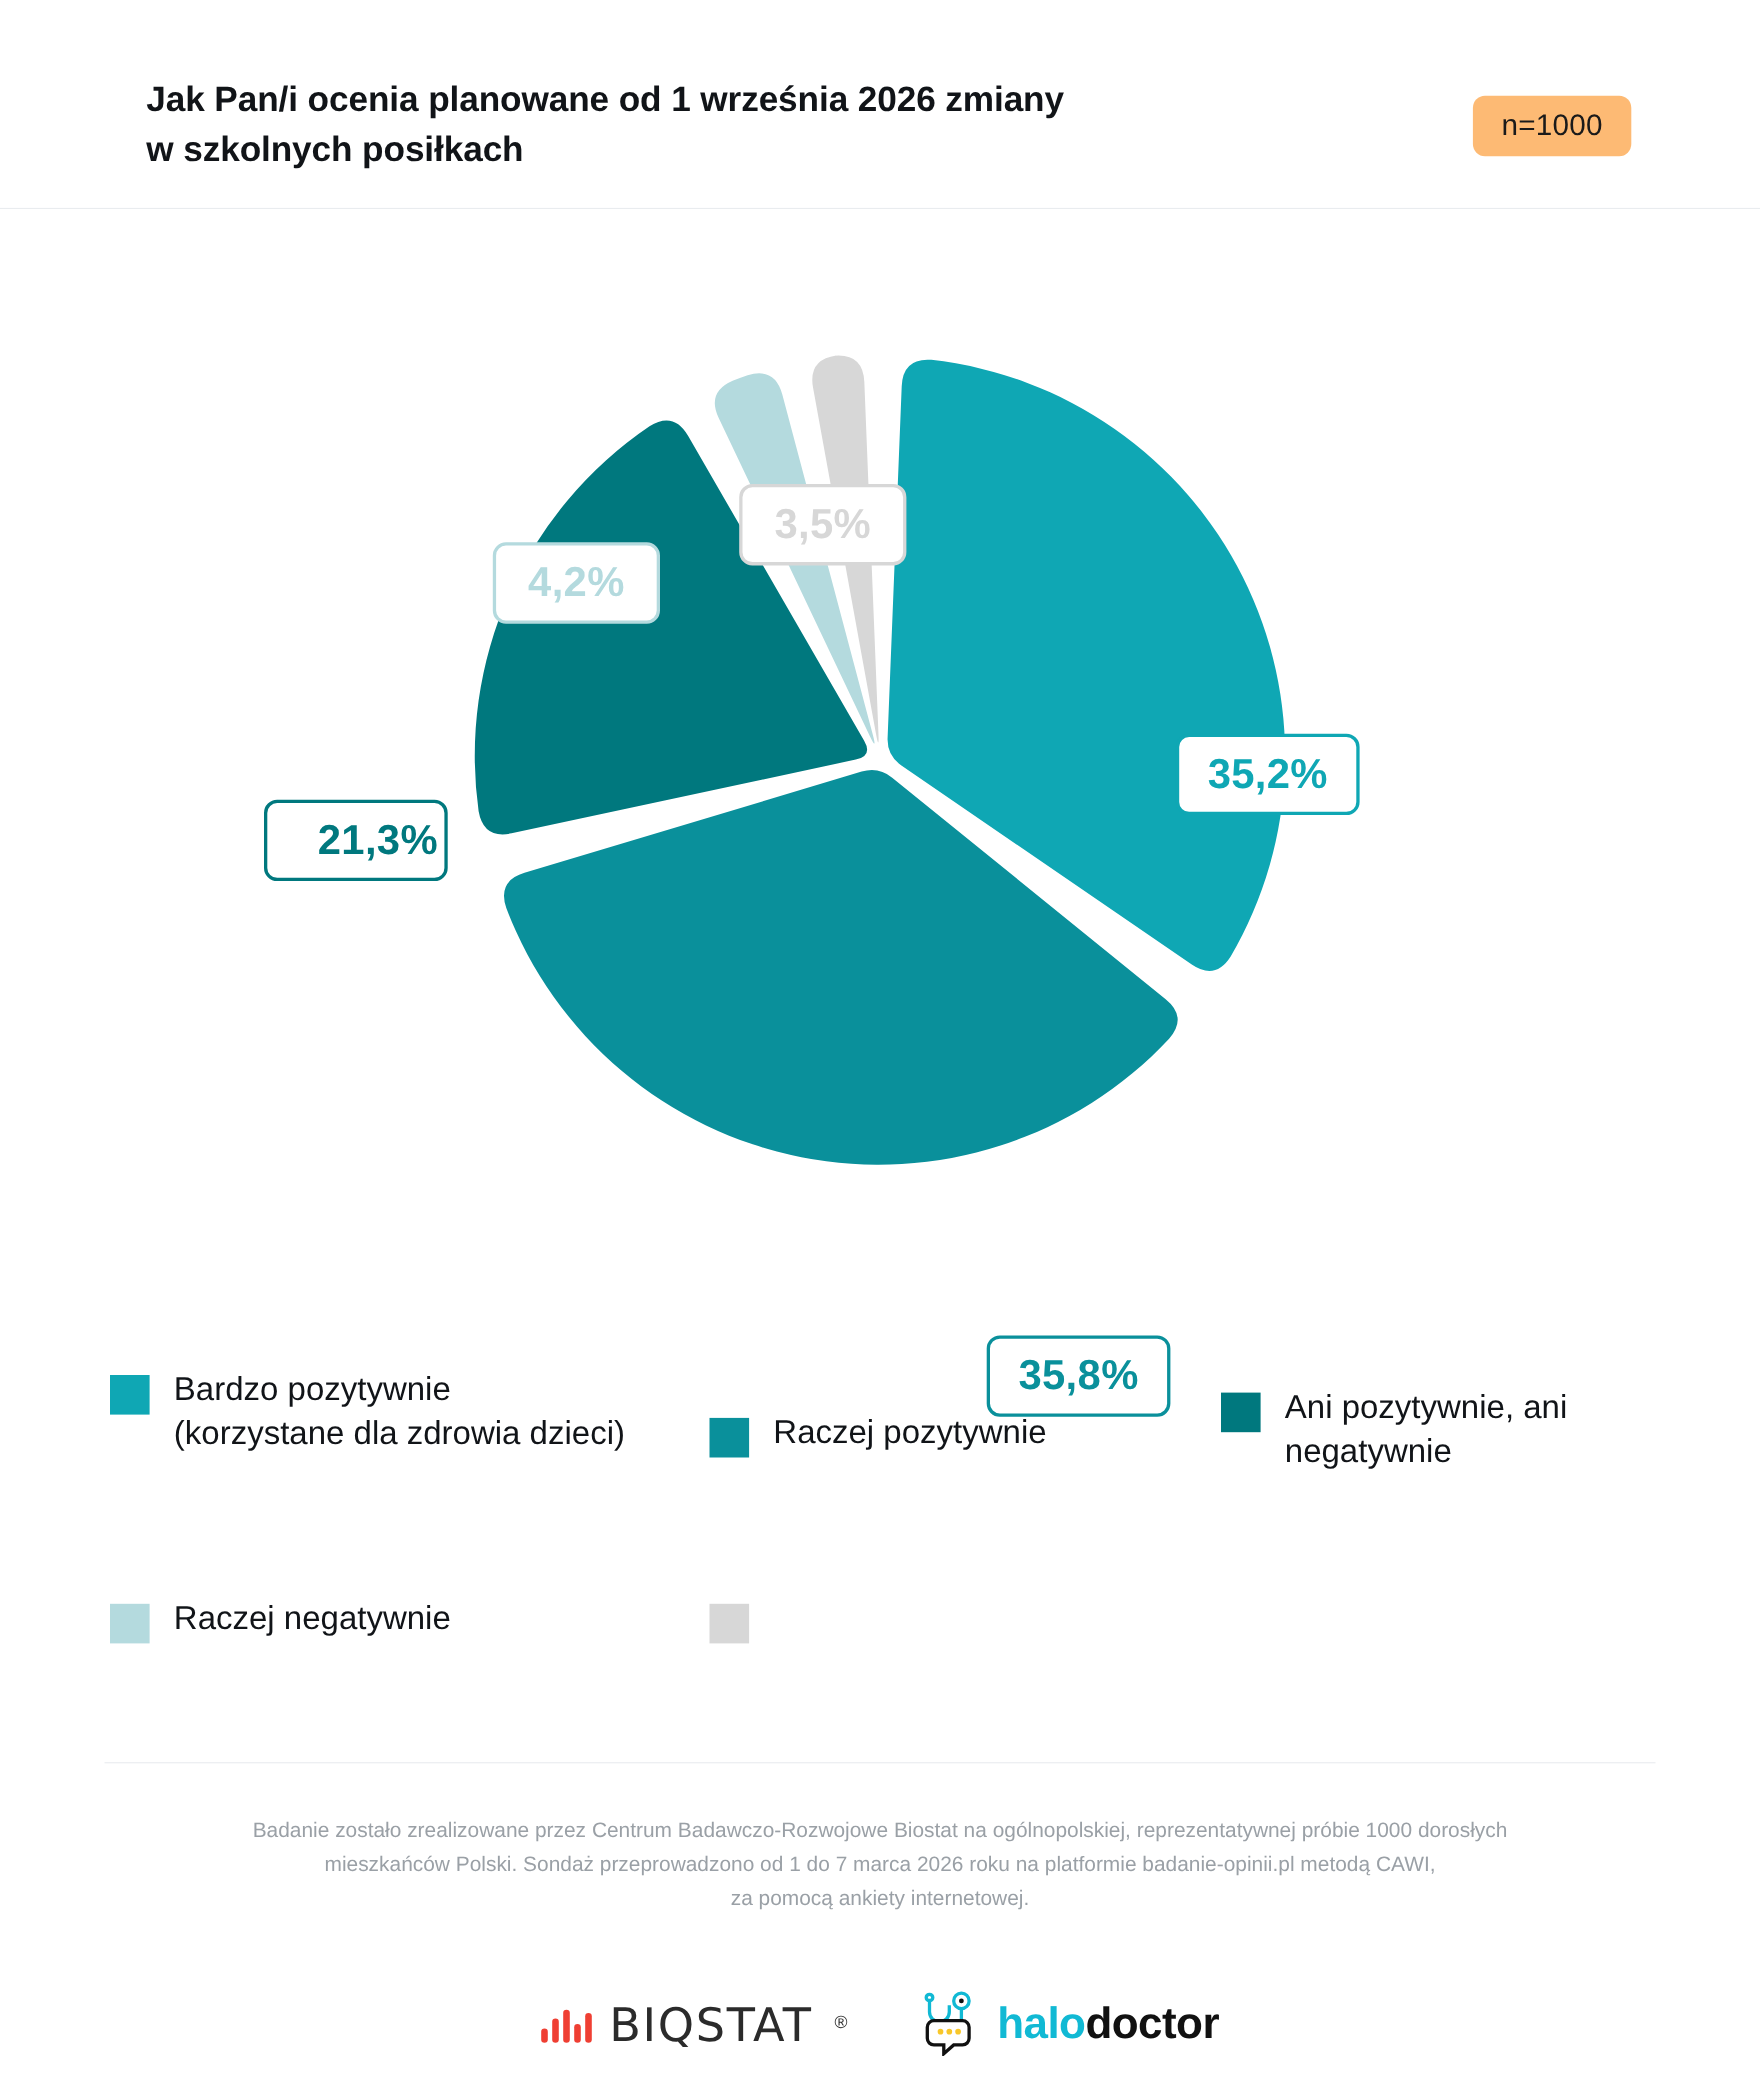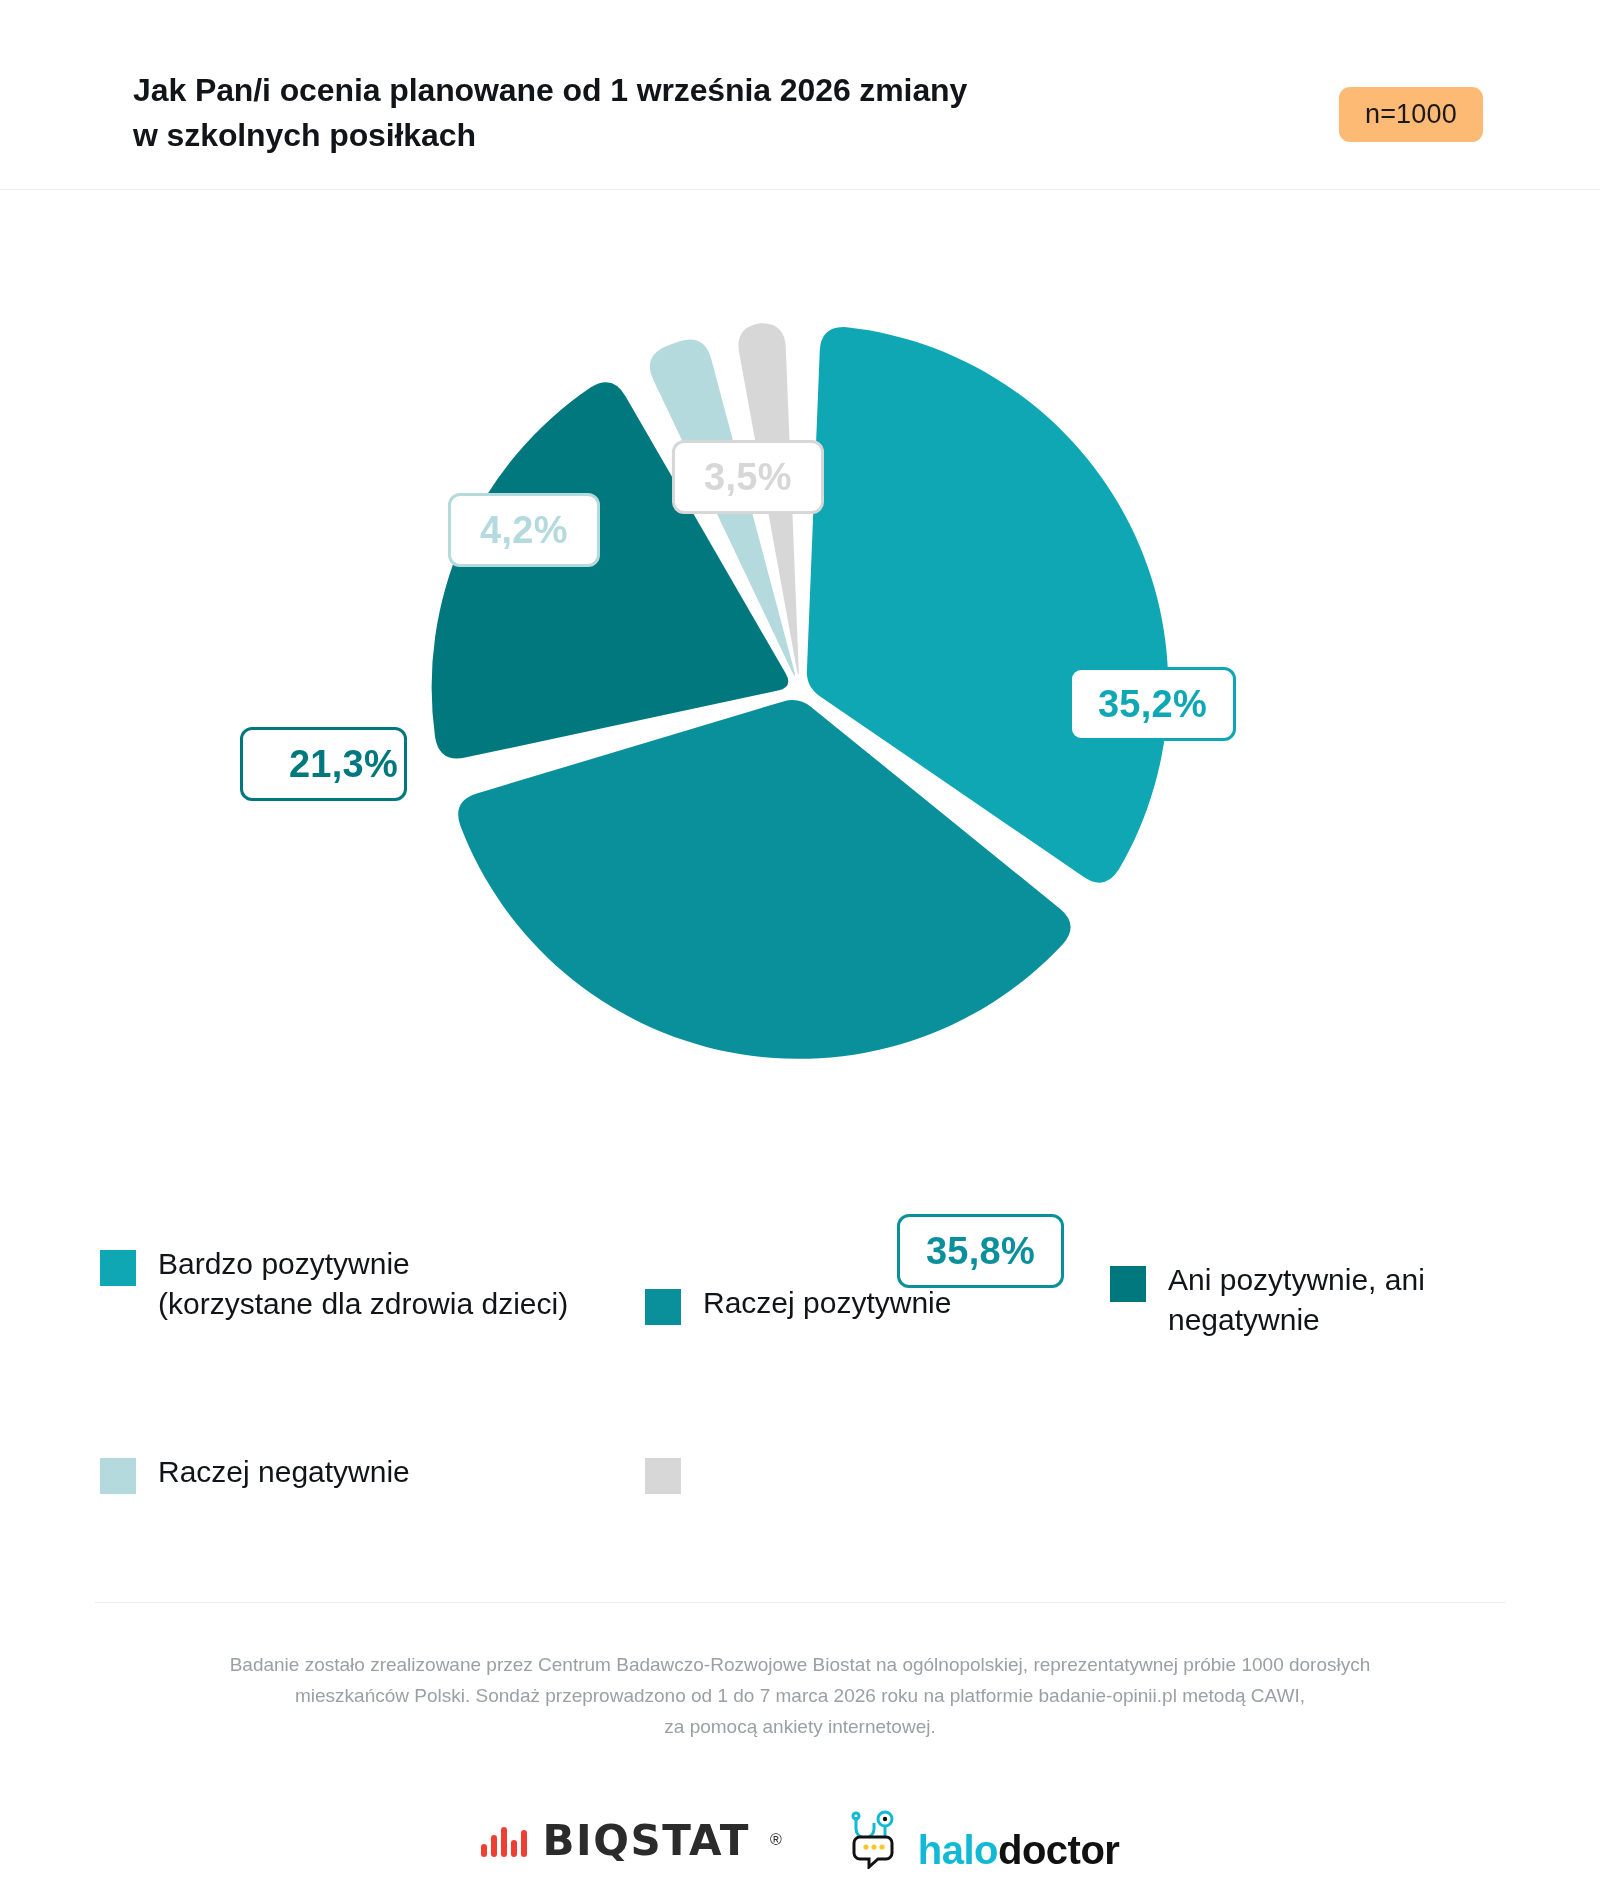--- a/index.html
+++ b/index.html
@@ -71,25 +71,25 @@
     text-align:center;font-size:19px;line-height:1.62;color:#9aa0a6;
   }
   .logos{
     position:absolute;left:0;top:1790px;width:1600px;height:100px;
     display:flex;align-items:center;justify-content:center;gap:62px;
   }
   .logo-biostat{display:flex;align-items:center;gap:16px;}
   .bs-bars{display:flex;align-items:flex-end;gap:4px;height:34px;}
   .bs-bars i{display:block;width:6px;background:#ef3f33;border-radius:3px;}
   .bs-word{
-    font-size:42px;font-weight:bold;letter-spacing:1.5px;color:#2b2b2b;
+    font-size:42px;font-weight:normal;letter-spacing:1.5px;color:#2b2b2b;
     font-family:"DejaVu Sans", sans-serif;
   }
   .bs-reg{font-size:16px;color:#2b2b2b;vertical-align:super;margin-left:4px;}
-  .logo-halo{display:flex;align-items:flex-end;gap:12px;}
+  .logo-halo{display:flex;align-items:center;gap:12px;}
   .halo-word{font-size:40px;font-weight:bold;letter-spacing:-0.5px;}
   .halo-a{color:#11b9d4;}
   .halo-b{color:#111111;}
 </style>
 </head>
 <body>
 
 <div class="page">
 
   <div class="header">

